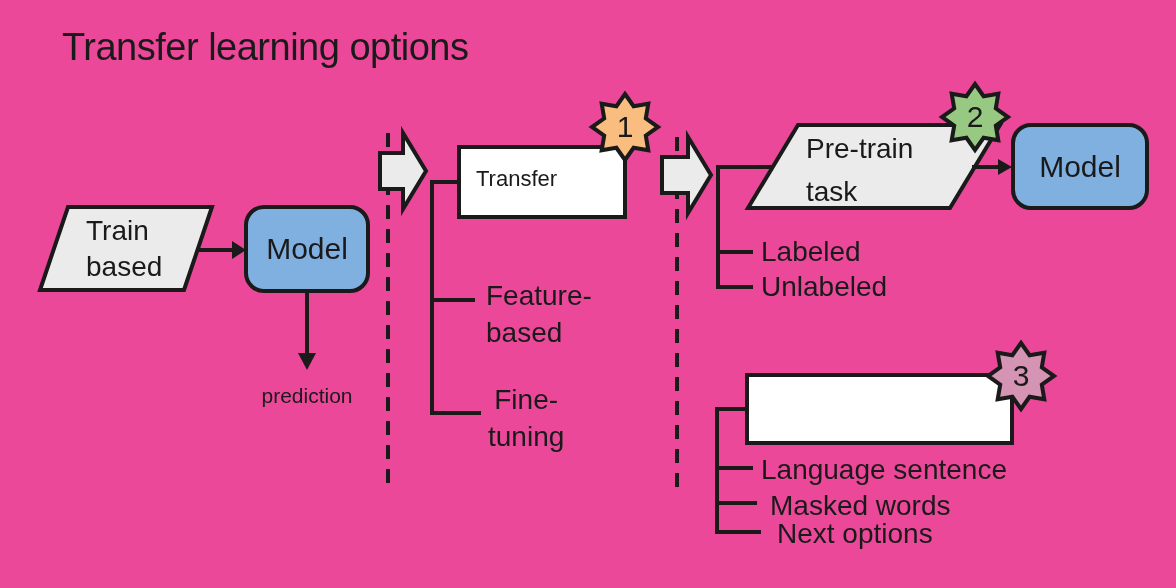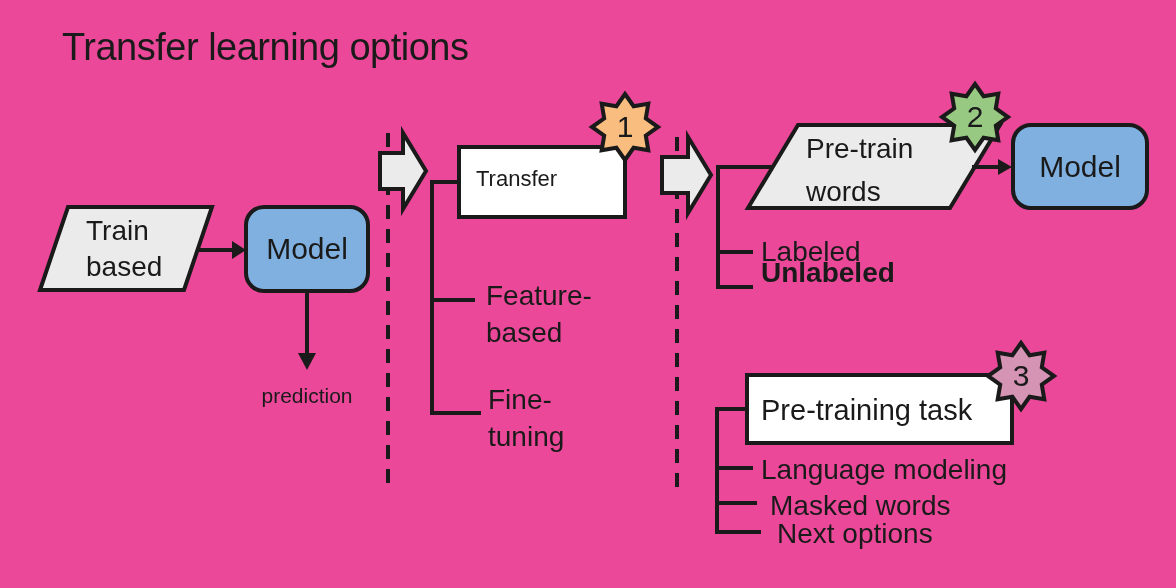--- a/index.html
+++ b/index.html
@@ -32,25 +32,25 @@
     width:40px;height:36px;
     display:flex;align-items:center;justify-content:center;
     font-size:30px;
   }
   
   .train-data{left:86px;top:213px;font-size:28px;line-height:36px;}
   .model-left{left:246px;top:207px;width:122px;height:84px;font-size:30px;}
   .prediction{left:231px;top:383px;width:152px;text-align:center;font-size:21px;}
   .transfer{left:476px;top:166px;font-size:22px;}
   .feature-based{left:486px;top:265px;font-size:28px;line-height:37px;margin-top:12px;}
-  .fine-tuning{left:488px;top:381px;font-size:28px;line-height:37px;}
+  .fine-tuning{left:488px;top:381px;font-size:28px;line-height:37px;text-align:center;}
   .pretrain-data{left:806px;top:127px;font-size:28px;line-height:43px;}
   .model-right{left:1013px;top:125px;width:134px;height:83px;font-size:30px;}
   .labeled{left:761px;top:235px;font-size:28px;}
-  .unlabeled{left:761px;top:256px;font-size:28px;font-weight:bold;}
+  .unlabeled{left:761px;top:270px;font-size:28px;}
   .pretraining-task{left:761px;top:393px;font-size:29px;}
   .language-modeling{left:761px;top:453px;font-size:28px;}
   .masked-words{left:770px;top:489px;font-size:28px;}
   .next-sentence{left:777px;top:517px;font-size:28px;}
   .badge1{left:605px;top:109px;}
   .badge2{left:955px;top:99px;}
   .badge3{left:1001px;top:358px;}
 </style>
 </head>
 <body>
@@ -103,25 +103,24 @@
   <div class="label prediction">prediction</div>
 
   <div class="label transfer">Transfer</div>
   <div class="label feature-based">Feature-
 based</div>
   <div class="label fine-tuning">Fine-
 tuning</div>
   <div class="badge-num badge1">1</div>
 
   <div class="label pretrain-data">Pre-train
-words</div>
+task</div>
   <div class="label model-right centerbox">Model</div>
   <div class="label labeled">Labeled</div>
   <div class="label unlabeled">Unlabeled</div>
   <div class="badge-num badge2">2</div>
 
-  <div class="label pretraining-task">Pre-training task</div>
-  <div class="label language-modeling">Language modeling</div>
+  <div class="label language-modeling">Language sentence</div>
   <div class="label masked-words">Masked words</div>
   <div class="label next-sentence">Next options</div>
   <div class="badge-num badge3">3</div>
 
 </div>
 
 </body></html>

